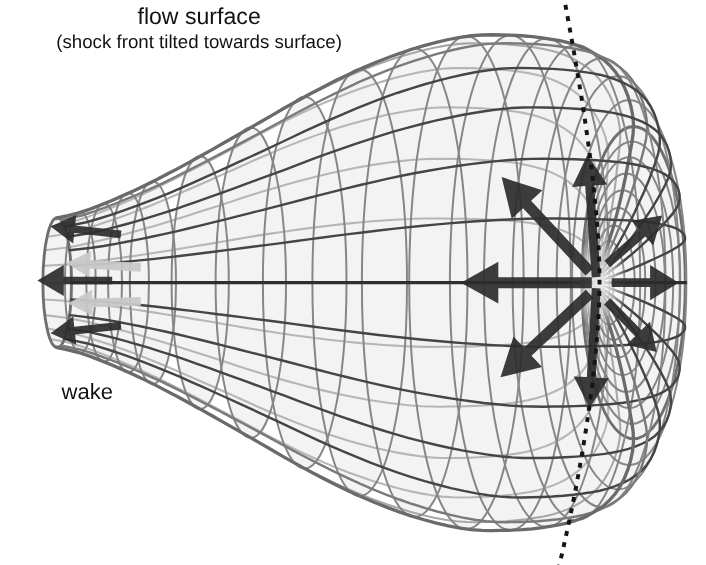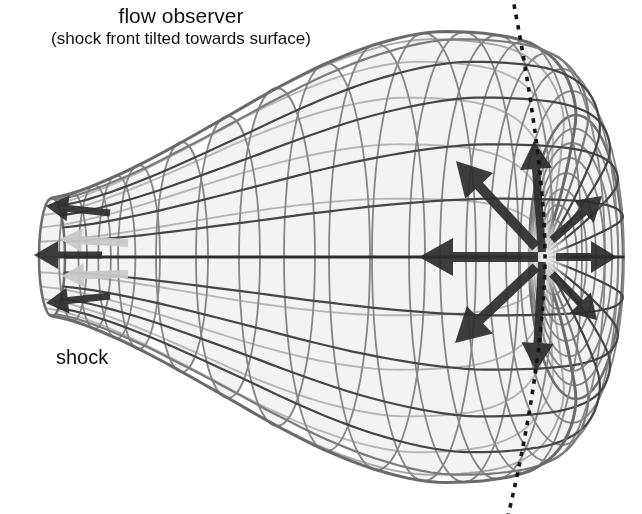--- a/index.html
+++ b/index.html
@@ -120,16 +120,16 @@
         <polygon points="538.0,261.8 533.5,342.8 521.6,342.2 536.0,371.0 553.5,343.9 541.5,343.3 546.0,262.2" fill="#2d2d2d" fill-opacity="0.92"></polygon>
         <polygon points="554.6,243.0 586.6,214.9 593.9,223.1 602.0,196.0 574.1,200.6 581.3,208.9 549.4,237.0" fill="#2d2d2d" fill-opacity="0.92"></polygon>
         <polygon points="556.0,261.0 591.0,261.0 591.0,273.0 617.0,257.0 591.0,241.0 591.0,253.0 556.0,253.0" fill="#2d2d2d" fill-opacity="0.92"></polygon>
         <polygon points="549.1,276.8 577.4,305.6 569.5,313.3 597.0,320.0 590.9,292.4 583.1,300.0 554.9,271.2" fill="#2d2d2d" fill-opacity="0.92"></polygon>
         <polygon points="110.4,209.5 68.3,204.9 69.3,195.5 46.0,206.0 66.5,221.3 67.5,211.9 109.6,216.5" fill="#2d2d2d" fill-opacity="0.92"></polygon>
         <polygon points="102.0,251.5 58.0,251.5 58.0,241.0 34.0,255.0 58.0,269.0 58.0,258.5 102.0,258.5" fill="#2d2d2d" fill-opacity="0.92"></polygon>
         <polygon points="109.6,292.5 67.5,297.1 66.5,287.7 46.0,303.0 69.3,313.5 68.3,304.1 110.4,299.5" fill="#2d2d2d" fill-opacity="0.92"></polygon>
       </g>
       <path d="M 512 -6 C 536 120 545 200 545 257 C 545 315 533 412 507 520" stroke="#151515" stroke-width="3.6" stroke-dasharray="4.5 6" fill="none"></path>
     </svg>
-  <div class="lbl" id="title-label">flow observer</div>
+  <div class="lbl" id="title-label">flow surface</div>
   <div class="lbl" id="subtitle-label">(shock front tilted towards surface)</div>
-  <div class="lbl" id="wake-label">shock</div>
+  <div class="lbl" id="wake-label">wake</div>
 </div>
 
 </body></html>

